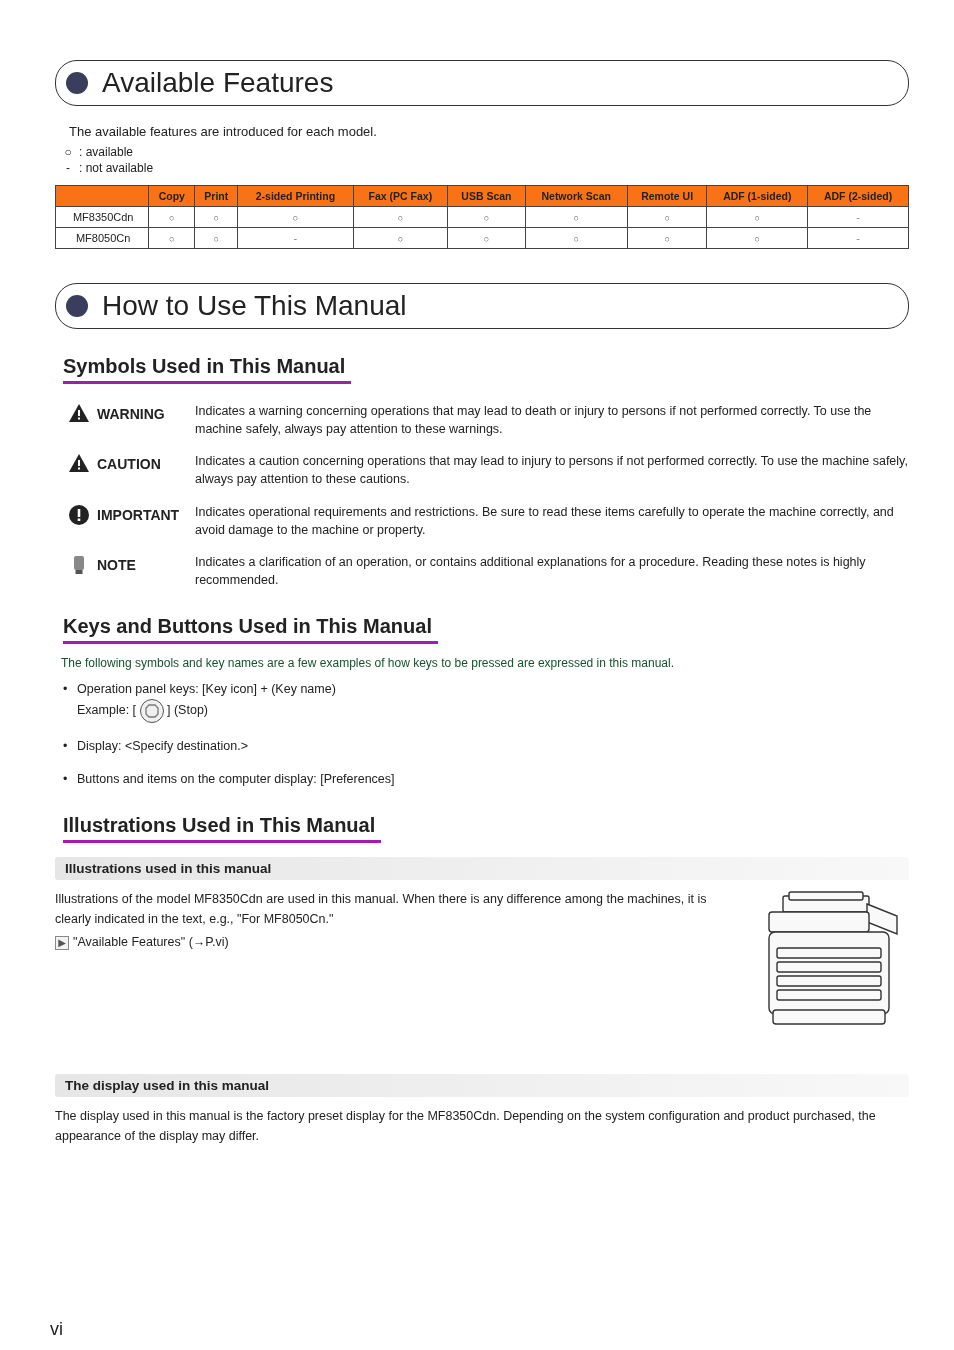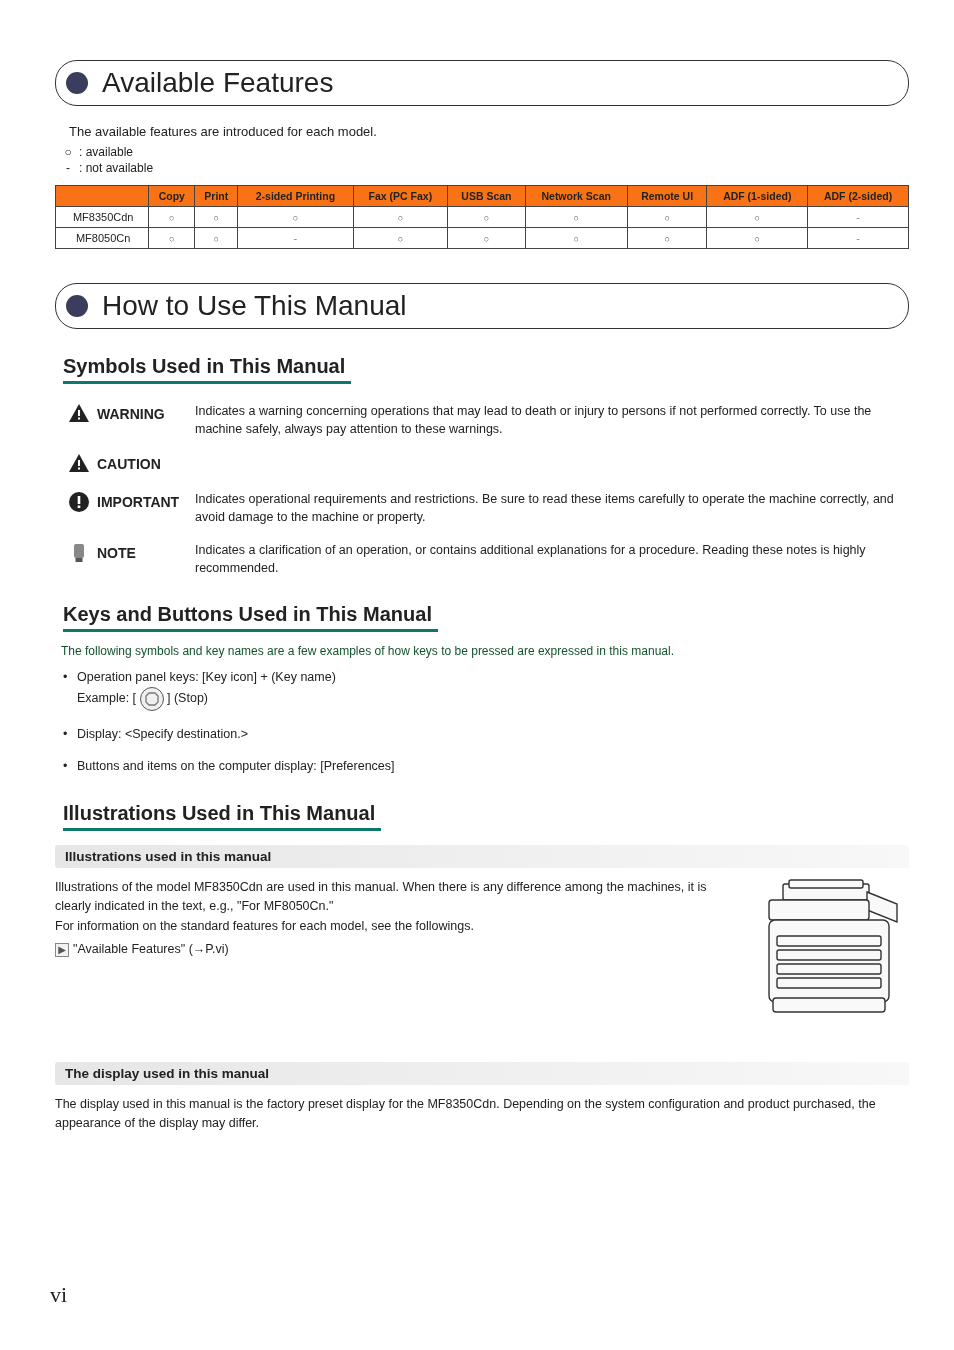--- a/index.html
+++ b/index.html
@@ -62,21 +62,21 @@
   .dash-mark { color: #888; }
   .subsection {
     margin-top: 26px;
     margin-bottom: 12px;
   }
   .subsection-title {
     font-size: 20px;
     font-weight: 700;
     color: #222;
     display: inline-block;
-    border-bottom: 3px solid #0f766e;
+    border-bottom: 3px solid #a21caf;
     padding: 0 6px 3px 0;
     margin-left: 8px;
   }
   .symbols-block { margin-top: 18px; }
   .sym-row { display: flex; align-items: flex-start; margin-bottom: 14px; }
   .sym-label {
     width: 140px;
     flex-shrink: 0;
     display: flex;
     align-items: center;
@@ -122,24 +122,24 @@
     background: #f3f3f3;
     display: inline-flex;
     align-items: center;
     justify-content: center;
     font-size: 10px;
     color: #555;
   }
   .display-note { font-size: 12.5px; line-height: 1.55; margin-top: 10px; }
   .page-num {
     position: absolute;
-    bottom: 42px;
+    bottom: 10px;
     left: 50px;
-    font-size: 22px;
-    font-family: Liberation Serif, serif;
+    font-size: 18px;
+    font-family: Liberation Sans, sans-serif;
   }
 </style>
 </head>
 <body>
 
 <div class="section-header first">
   <span class="dot-icon"></span>
   <span class="section-title">Available Features</span>
 </div>
 
@@ -222,20 +222,21 @@
     </div>
     <div class="sym-row">
       <div class="sym-label">
         <span class="sym-icon"><svg viewBox="0 0 24 24" width="24" height="24">
             <path d="M12 2 L22 20 L2 20 Z" fill="#222"></path>
             <rect x="11" y="8" width="2" height="6" fill="#fff"></rect>
             <rect x="11" y="15.5" width="2" height="2" fill="#fff"></rect>
           </svg></span>
         <span>CAUTION</span>
       </div>
+      <div class="sym-desc">Indicates a caution concerning operations that may lead to injury to persons if not performed correctly. To use the machine safely, always pay attention to these cautions.</div>
     </div>
     <div class="sym-row">
       <div class="sym-label">
         <span class="sym-icon"><svg viewBox="0 0 24 24" width="24" height="24">
             <circle cx="12" cy="12" r="10" fill="#222"></circle>
             <rect x="10.7" y="6" width="2.6" height="8" fill="#fff"></rect>
             <rect x="10.7" y="15.5" width="2.6" height="2.5" fill="#fff"></rect>
           </svg></span>
         <span>IMPORTANT</span>
       </div>
@@ -273,21 +274,20 @@
 </ul>
 
 <div class="subsection">
   <span class="subsection-title">Illustrations Used in This Manual</span>
 </div>
 
 <div class="illus-box-title">Illustrations used in this manual</div>
 <div class="illus-body">
   <div class="illus-text">
     <div>Illustrations of the model MF8350Cdn are used in this manual. When there is any difference among the machines, it is clearly indicated in the text, e.g., "For MF8050Cn."</div>
-    <div>For information on the standard features for each model, see the followings.</div>
     <div class="crossref" style="margin-top:4px;">
       <span class="crossref-icon">▶</span>
       <span>"Available Features" (→P.vi)</span>
     </div>
   </div>
   <div class="printer-svg">
     <svg viewBox="0 0 160 150" width="160" height="150">
       <g stroke="#333" stroke-width="1.4" fill="#f9f9f9">
 
         <rect x="34" y="6" width="86" height="16" rx="2"></rect>

